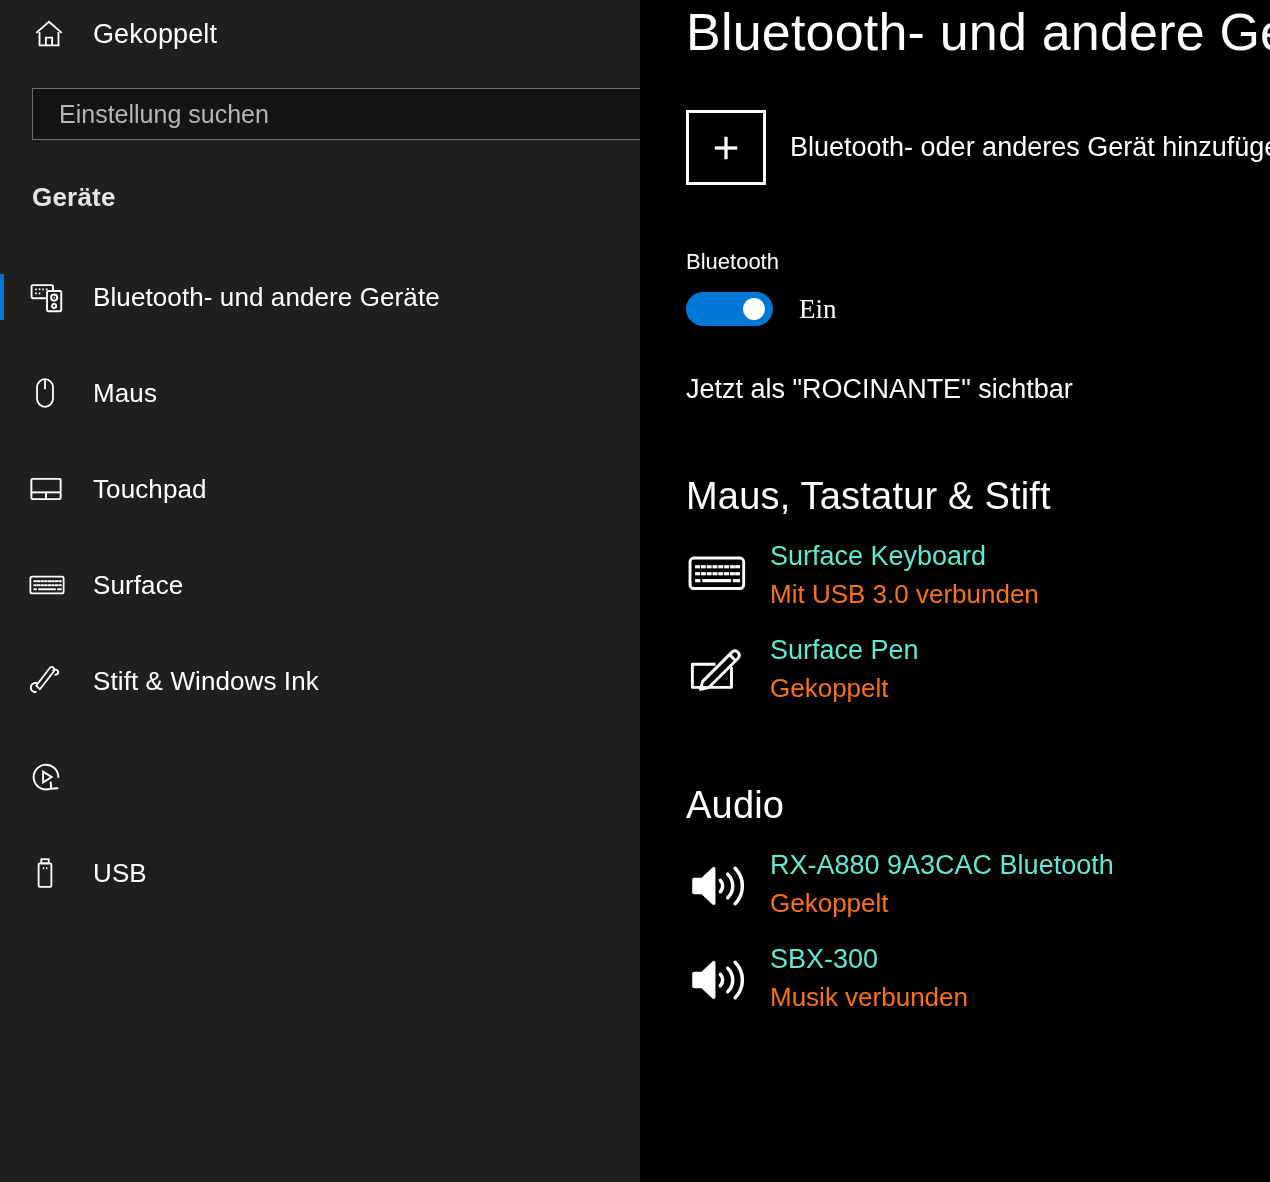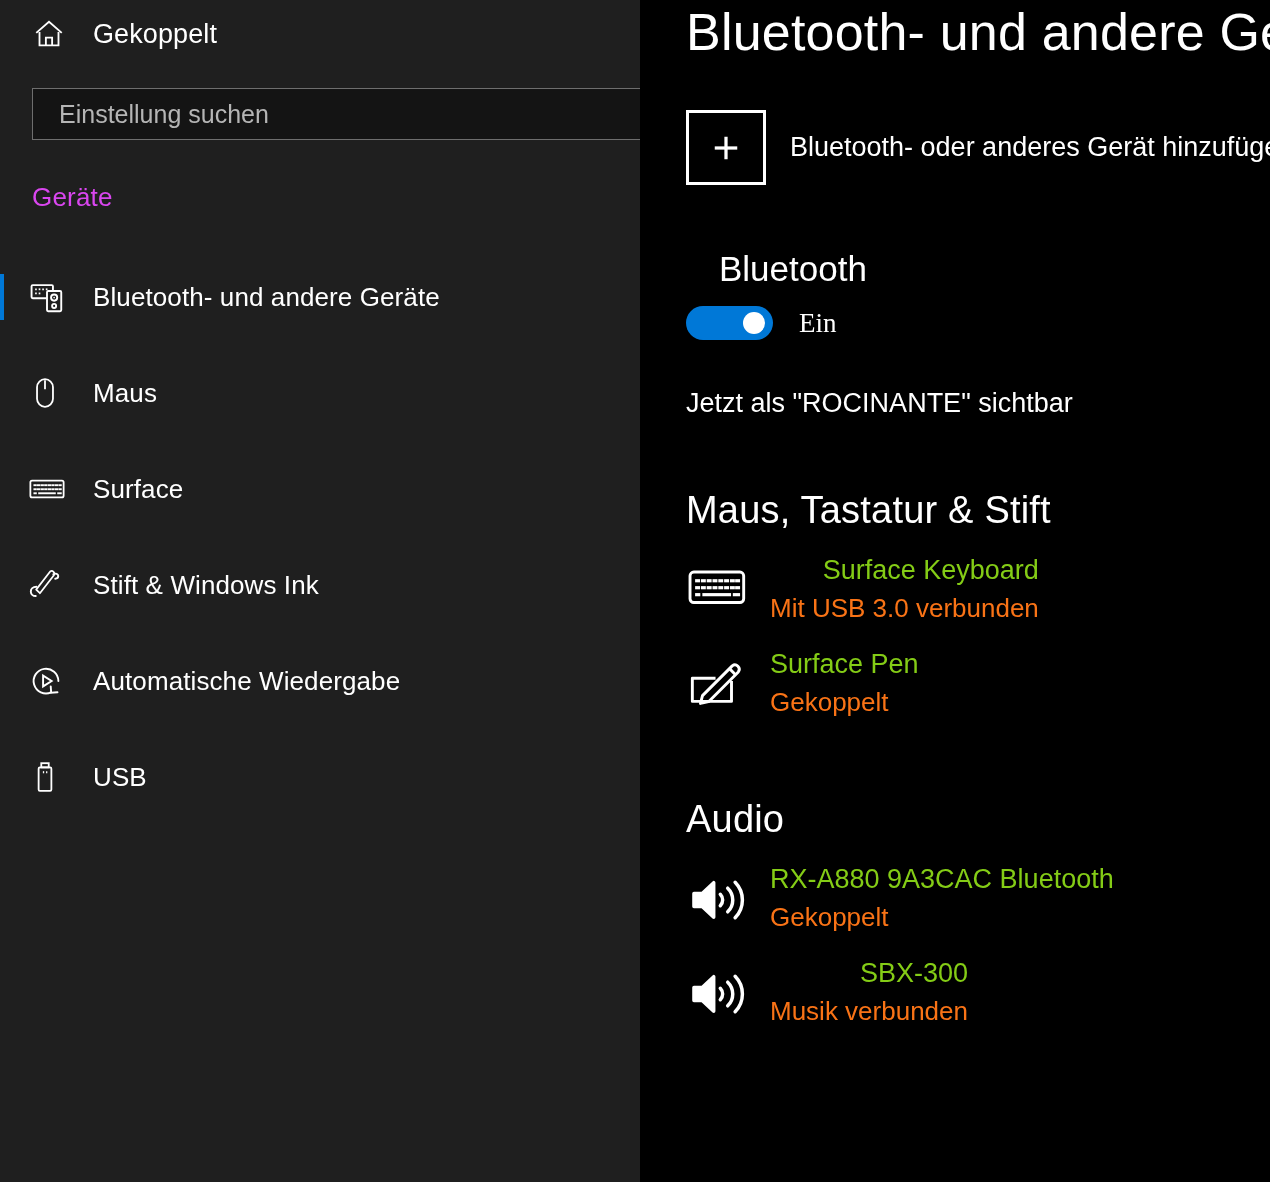--- a/index.html
+++ b/index.html
@@ -39,21 +39,21 @@
     color: #CFCFCF; font-size: 25px; padding: 0 0 0 26px;
     font-family: "Liberation Sans", sans-serif;
   }
   .search-input::placeholder { color: #B5B5B5; opacity: 1; }
   .search-btn {
     width: 56px; height: 50px; display: flex; align-items: center;
     justify-content: center; background: transparent; border: 0; cursor: pointer;
   }
   .group-title {
     margin: 42px 0 0 32px;
-    font-size: 26px; color: #d946ef; font-weight: 400; letter-spacing: .2px;
+    font-size: 26px; color: #e5e5e5; font-weight: 700; letter-spacing: .2px;
   }
   .nav { margin-top: 36px; }
   .nav-item {
     position: relative; display: flex; align-items: center;
     height: 96px; padding-left: 28px; cursor: pointer;
   }
   .nav-item .sel-bar {
     position: absolute; left: 0; top: 50%; transform: translateY(-50%);
     width: 4px; height: 46px; background: #0078D7; display: none;
   }
@@ -82,21 +82,21 @@
   }
   .add-box {
     width: 80px; height: 75px; border: 3px solid #FFFFFF;
     display: flex; align-items: center; justify-content: center;
     flex: 0 0 80px;
   }
   .add-label {
     font-size: 27px; color: #FFFFFF; margin-left: 24px; white-space: nowrap;
   }
   .bt-label {
-    font-size: 35px; color: #FFFFFF; margin-top: 64px; margin-left: 33px;
+    font-size: 22px; color: #FFFFFF; margin-top: 64px;
   }
   .toggle-row { display: flex; align-items: center; margin-top: 17px; font-family: Liberation Serif, serif; }
   .toggle {
     width: 87px; height: 34px; border-radius: 17px;
     background: #0078D7; position: relative; cursor: pointer; flex: 0 0 87px;
   }
   .toggle .knob {
     position: absolute; width: 22px; height: 22px; border-radius: 50%;
     background: #FFFFFF; top: 6px; right: 8px;
   }
@@ -111,21 +111,21 @@
   .dev-list { margin-top: 18px; }
   .dev-row {
     display: flex; align-items: flex-start; margin-top: 22px;
     cursor: pointer;
   }
   .dev-row .ico {
     width: 62px; min-width: 62px; display: flex;
     justify-content: center; padding-top: 12px;
   }
   .dev-text { margin-left: 22px; }
-  .dev-name { font-size: 27px; color: #84cc16; white-space: nowrap; line-height: 1.25; text-align: right; }
+  .dev-name { font-size: 27px; color: #5eead4; white-space: nowrap; line-height: 1.25; }
   .dev-status { font-size: 26px; color: #f97316; white-space: nowrap; line-height: 1.4; margin-top: 2px; }
 </style>
 </head>
 <body>
 
 <div id="app">
 
   <div class="sidebar">
 
     <div class="home-row">
@@ -180,20 +180,31 @@
 
         <span class="ico">
           <svg width="34" height="34" viewBox="0 0 32 32" fill="none" stroke="#FFFFFF" stroke-width="1.7">
             <rect x="8.5" y="3" width="15" height="26" rx="7.5"></rect>
             <line x1="16" y1="4" x2="16" y2="12.5"></line>
           </svg>
         </span>
         <span class="nav-label">Maus</span>
       </div>
 
+      <div class="nav-item">
+
+        <span class="ico">
+          <svg width="36" height="36" viewBox="0 0 32 32" fill="none" stroke="#FFFFFF" stroke-width="1.7">
+            <rect x="3" y="7" width="26" height="18" rx="1"></rect>
+            <line x1="3" y1="19" x2="29" y2="19"></line>
+            <line x1="16" y1="19" x2="16" y2="25"></line>
+          </svg>
+        </span>
+        <span class="nav-label">Touchpad</span>
+      </div>
 
       <div class="nav-item">
 
         <span class="ico">
           <svg width="38" height="38" viewBox="0 0 32 32" fill="none" stroke="#FFFFFF" stroke-width="1.5">
             <rect x="2" y="9" width="28" height="14" rx="1.4"></rect>
             <g stroke-width="1.6" stroke-linecap="square">
               <line x1="5.4" y1="12.8" x2="6.6" y2="12.8"></line>
                 <line x1="8.4" y1="12.8" x2="9.6" y2="12.8"></line>
               <line x1="11.4" y1="12.8" x2="12.6" y2="12.8"></line>
@@ -233,21 +244,20 @@
 
       <div class="nav-item">
 
         <span class="ico">
           <svg width="36" height="36" viewBox="0 0 32 32" fill="none" stroke="#FFFFFF" stroke-width="1.7" stroke-linecap="round">
             <path d="M27 16 A11 11 0 1 0 20.5 26.1"></path>
             <polyline points="20.2,20.8 20.6,26.4 26.2,26.0"></polyline>
             <path d="M13.4 11.2 L21 16 l-7.6 4.8 Z"></path>
           </svg>
         </span>
-        <span class="nav-label">Automatische Wiedergabe</span>
       </div>
 
       <div class="nav-item">
 
         <span class="ico">
           <svg width="34" height="34" viewBox="0 0 32 32" fill="none" stroke="#FFFFFF" stroke-width="1.7">
             <rect x="10" y="7" width="12" height="22" rx="1.2"></rect>
             <rect x="12.5" y="3" width="7" height="4"></rect>
             <line x1="14" y1="11.5" x2="15.2" y2="11.5" stroke-width="2"></line>
             <line x1="17" y1="11.5" x2="18.2" y2="11.5" stroke-width="2"></line>

